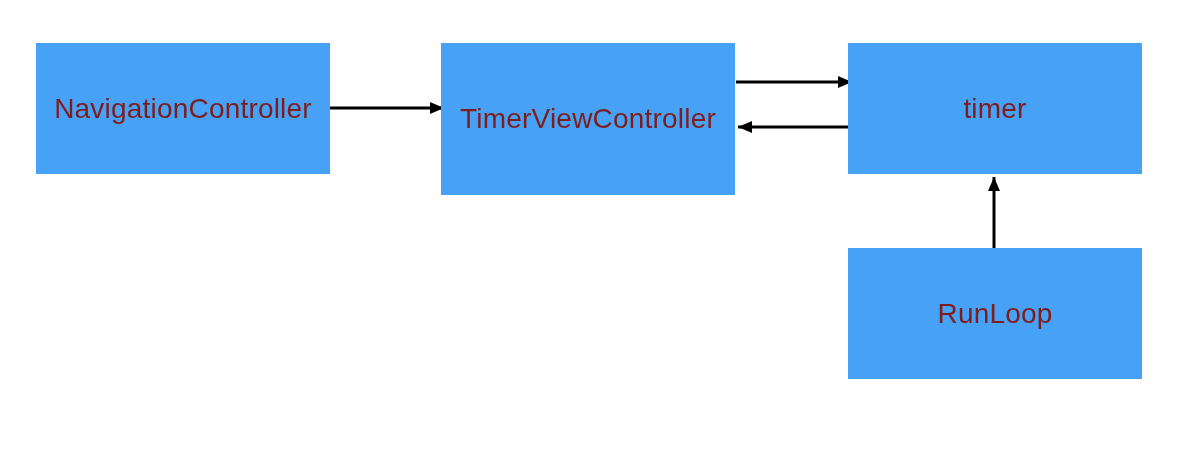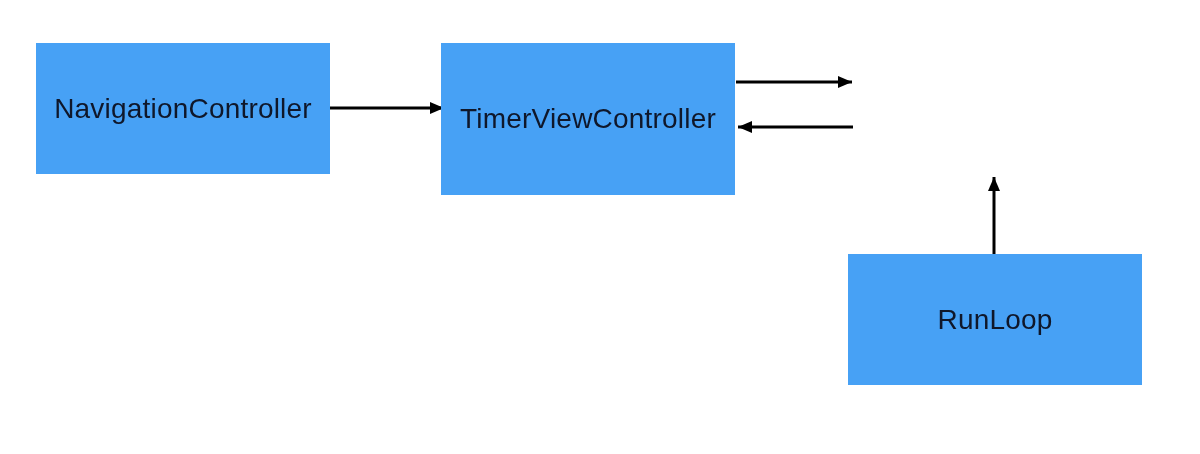--- a/index.html
+++ b/index.html
@@ -11,34 +11,34 @@
     position: relative;
     width: 1200px;
     height: 454px;
     background: #ffffff;
     font-family: "Liberation Sans", sans-serif;
     overflow: hidden;
   }
   .node {
     position: absolute;
     background: #47a1f5;
-    color: #0f172a;
+    color: #7f1d1d;
     display: flex;
     align-items: center;
     justify-content: center;
     font-size: 28px;
     font-weight: 400;
     letter-spacing: 0.2px;
     text-align: center;
     box-sizing: border-box;
   }
   #node-navigation-controller { left: 36px;  top: 43px;  width: 294px; height: 131px; }
   #node-timer-view-controller { left: 441px; top: 43px;  width: 294px; height: 152px; }
   #node-timer                 { left: 848px; top: 43px;  width: 294px; height: 131px; }
-  #node-runloop               { left: 848px; top: 254px; width: 294px; height: 131px; }
+  #node-runloop               { left: 848px; top: 248px; width: 294px; height: 131px; }
   .edges-layer {
     position: absolute;
     left: 0; top: 0;
     width: 1200px;
     height: 454px;
     pointer-events: none;
   }
 </style>
 </head>
 <body>
@@ -58,18 +58,21 @@
   </svg>
 
   <div class="node" id="node-navigation-controller">
     <span>NavigationController</span>
   </div>
 
   <div class="node" id="node-timer-view-controller">
     <span>TimerViewController</span>
   </div>
 
+  <div class="node" id="node-timer">
+    <span>timer</span>
+  </div>
 
   <div class="node" id="node-runloop">
     <span>RunLoop</span>
   </div>
 
 </div>
 
 </body></html>

